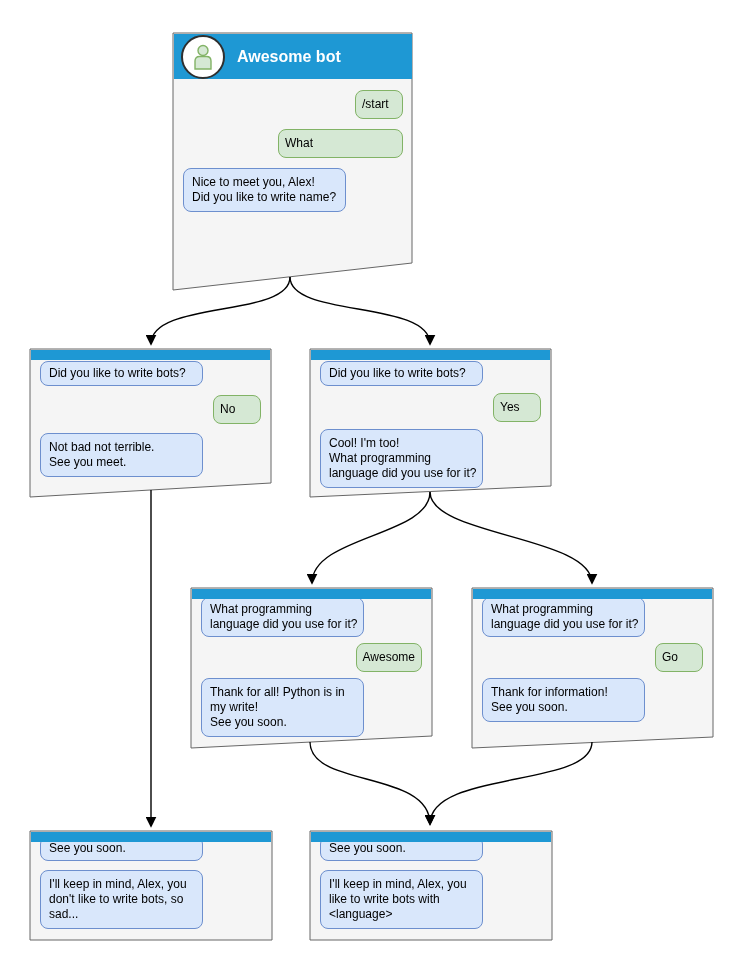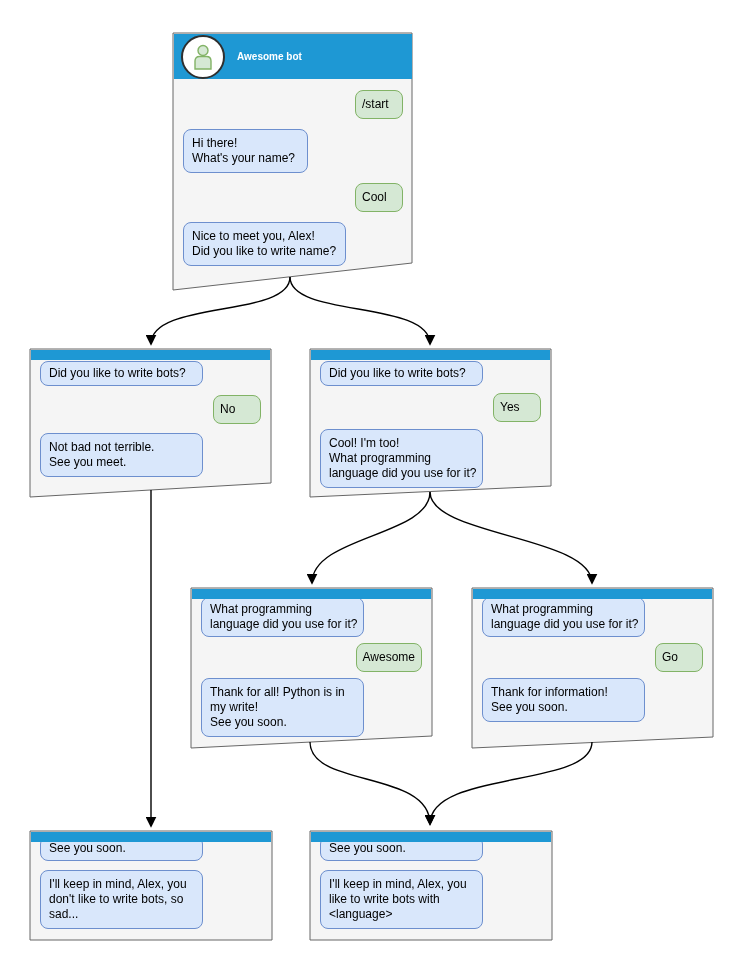--- a/index.html
+++ b/index.html
@@ -7,21 +7,21 @@
           font-family:"Liberation Sans",sans-serif;overflow:hidden;}
   #bg{position:absolute;left:0;top:0;z-index:0;}
   .frame{fill:var(--window-fill,#f5f5f5);stroke:var(--window-stroke,#666666);stroke-width:1;}
   .edge{fill:none;stroke:var(--arrow,#000000);stroke-width:1.4;}
 
   .chat-window{position:absolute;z-index:1;}
   .titlebar{position:absolute;top:1px;left:1px;right:1px;height:45px;
             background:var(--titlebar,#1e98d4);display:flex;align-items:center;z-index:3;}
   .avatar{width:40px;height:40px;margin-left:7px;border-radius:50%;background:#ffffff;
           border:2px solid #2f2f2f;display:flex;align-items:center;justify-content:center;flex:0 0 auto;}
-  .title{color:#ffffff;font-size:10px;font-weight:bold;margin-left:12px;}
+  .title{color:#ffffff;font-size:16px;font-weight:bold;margin-left:12px;}
   .strip{position:absolute;top:1px;left:1px;right:1px;height:10px;
          background:var(--titlebar,#1e98d4);z-index:3;}
 
   .messages{position:relative;z-index:2;display:flex;flex-direction:column;
             padding-left:10px;padding-right:10px;box-sizing:border-box;}
   .bubble{white-space:pre;font-size:12px;line-height:15px;color:#000000;
           border-radius:8px;border:1px solid;box-sizing:border-box;width:max-content;}
   .bot,.echo{background:var(--bot-bubble-fill,#d9e7fb);border-color:var(--bot-bubble-stroke,#6d8fce);
              align-self:flex-start;width:163px;}
   .bot{padding:6px 5px 6px 8px;}
@@ -64,23 +64,21 @@
       <div class="avatar">
         <svg width="24" height="26" viewBox="0 0 24 26">
           <path d="M4,25 L4,17 Q4,12.5 8.5,12.5 L15.5,12.5 Q20,12.5 20,17 L20,25 Z" fill="#d5e8d4" stroke="#82b366" stroke-width="1.4"></path>
           <circle cx="12" cy="6.5" r="5" fill="#d5e8d4" stroke="#82b366" stroke-width="1.4"></circle>
         </svg>
       </div>
       <div class="title">Awesome bot</div>
     </div>
     <div class="messages" style="padding-top:57px;row-gap:10px">
         <div class="bubble user">/start</div>
-        <div class="bubble bot">Hi there!
-What's your name?</div>
-        <div class="bubble user">Cool</div>
+        <div class="bubble user">What</div>
         <div class="bubble bot">Nice to meet you, Alex!
 Did you like to write name?</div>
       </div>
   </div>
 
   <div class="chat-window" data-window="branch-no" style="left:30px;top:349px;width:241px;height:148px">
     <div class="strip"></div>
     <div class="messages" style="padding-top:12px;row-gap:9px">
         <div class="bubble echo">Did you like to write bots?</div>
         <div class="bubble user">No</div>

